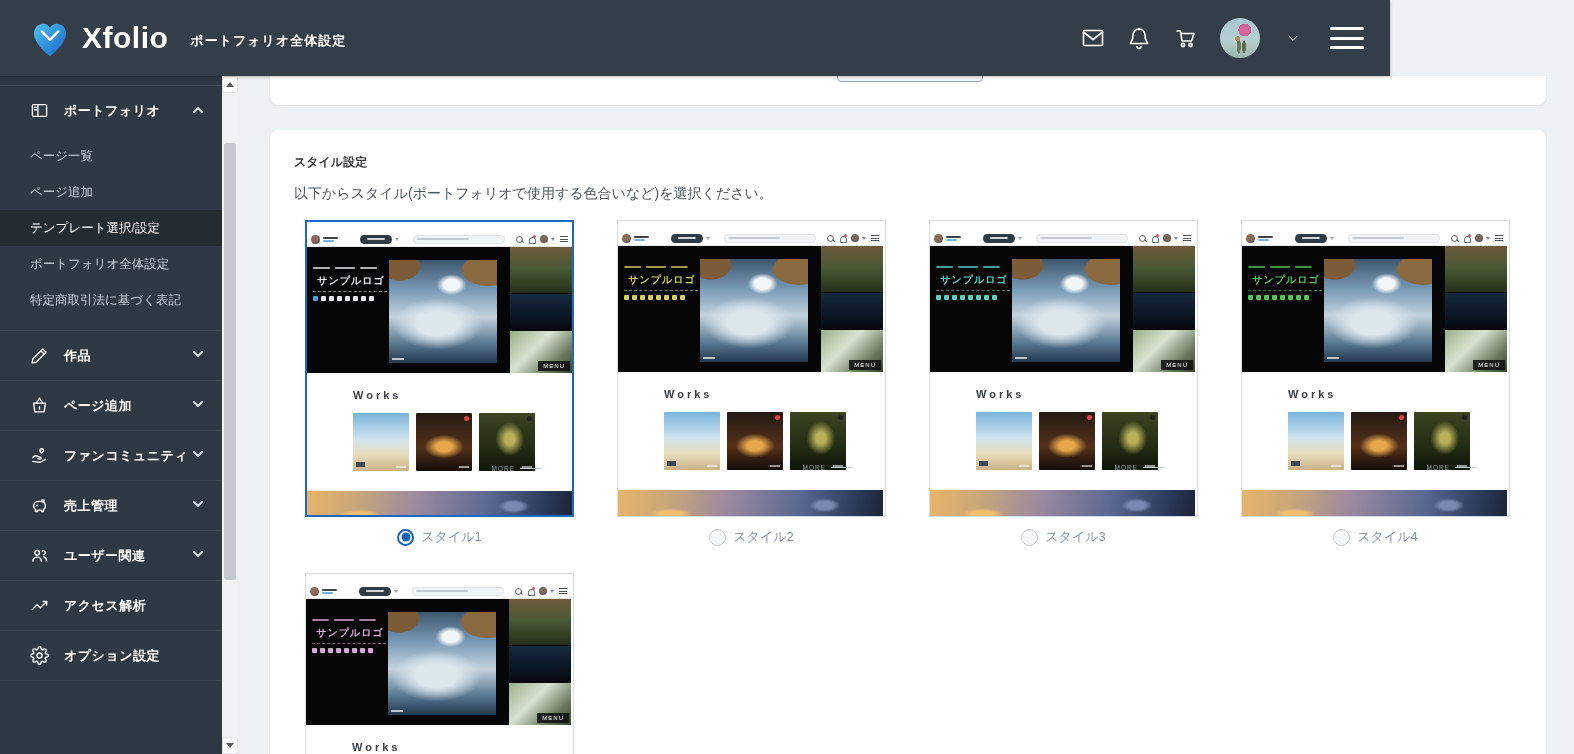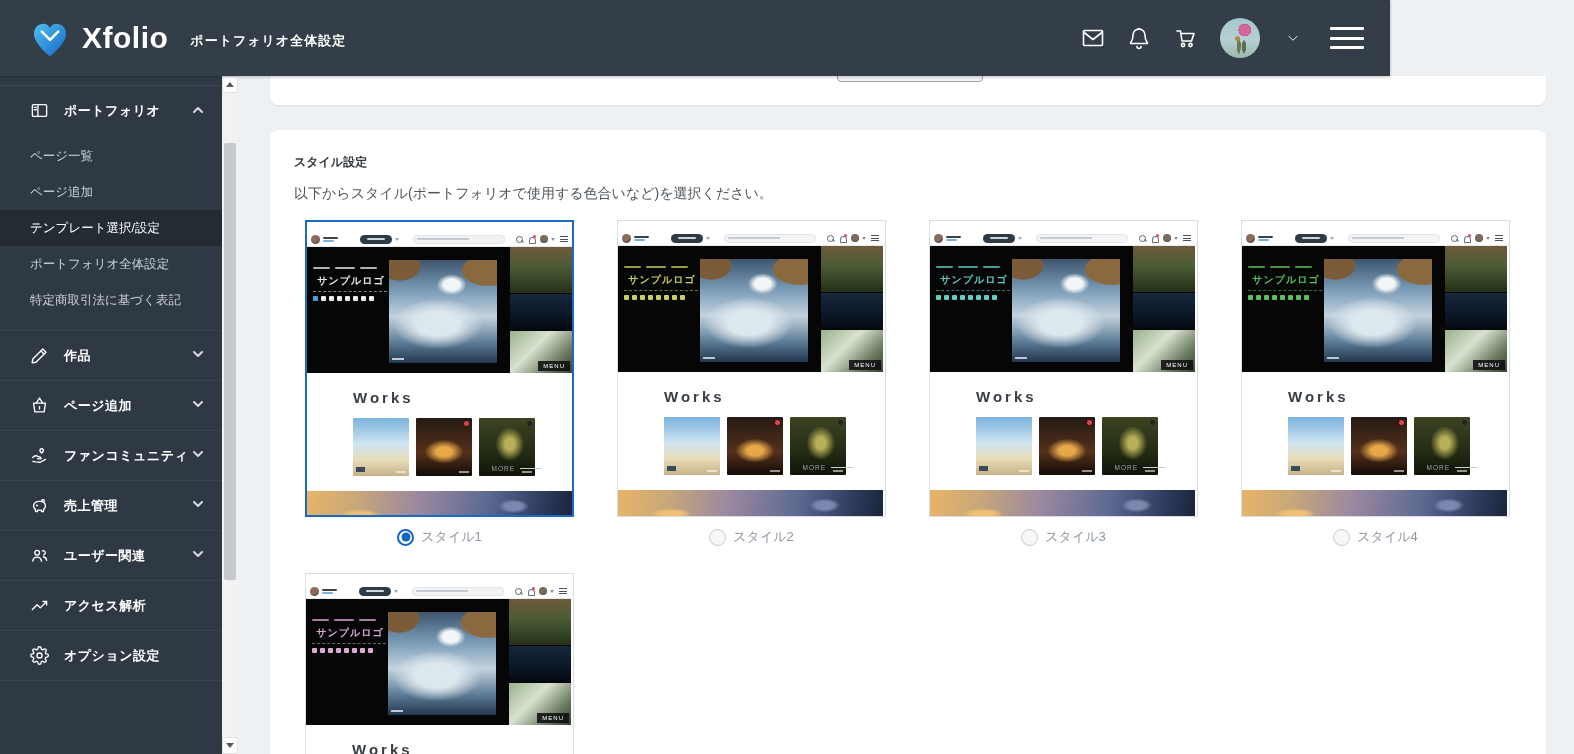--- a/index.html
+++ b/index.html
@@ -118,21 +118,21 @@
       linear-gradient(180deg,#3e566e 0%, #7b9cb8 30%, #c3d2dd 55%, #5d7d96 80%, #22384e 100%); }
   .m-art::after { content:""; position:absolute; left:3px; bottom:3px; width:12px; height:2px; background:rgba(255,255,255,.7); }
   .m-side { position:absolute; right:0; top:0; width:62px; height:126px; display:flex; flex-direction:column; gap:1px; }
   .m-side .s1 { height:46px; background:linear-gradient(180deg,#6e5a3a 0%,#4a5a35 45%,#243018 100%); }
   .m-side .s2 { height:36px; background:linear-gradient(180deg,#16283c 0%,#0b1726 60%,#05080f 100%); }
   .m-side .s3 { flex:1; background:linear-gradient(135deg,#9ab08a 0%,#d8e2d0 40%,#6a7a5f 75%,#38422e 100%); }
   .m-menu { position:absolute; right:2px; bottom:2px; background:rgba(12,12,14,.85); color:#fff;
     font-size:6px; letter-spacing:1px; padding:2px 5px; }
 
   .m-works { height:118px; background:#fff; padding:16px 0 0 46px; position:relative; }
-  .works-title { font-size:15px; font-weight:bold; letter-spacing:3px; color:#383e44; }
+  .works-title { font-size:11px; font-weight:bold; letter-spacing:3px; color:#383e44; }
   .m-cards { display:flex; gap:7px; margin-top:12px; width:182px; }
   .m-card { width:56px; height:58px; position:relative; border-radius:1px; }
   .m-card::after { content:""; position:absolute; right:3px; bottom:3px; width:10px; height:2px; background:rgba(255,255,255,.55); }
   .art-c1 { background:linear-gradient(180deg,#7ab3dc 0%,#cfe4f0 45%,#e8ddba 72%,#c8b288 100%); }
   .art-c1 .badge { position:absolute; left:3px; bottom:4px; width:9px; height:5px; background:#3c4a55; }
   .art-c2 { background:radial-gradient(26px 16px at 50% 58%, #e8a84a 0 30%, transparent 75%),
             linear-gradient(180deg,#241a14 0%,#54301a 60%,#120c08 100%); }
   .art-c3 { background:radial-gradient(22px 26px at 55% 45%, #b8b058 0 22%, transparent 65%),
             linear-gradient(180deg,#3c4422 0%,#232c14 60%,#0e1408 100%); }
   .heart { position:absolute; right:3px; top:3px; width:5px; height:5px; border-radius:50%; }

